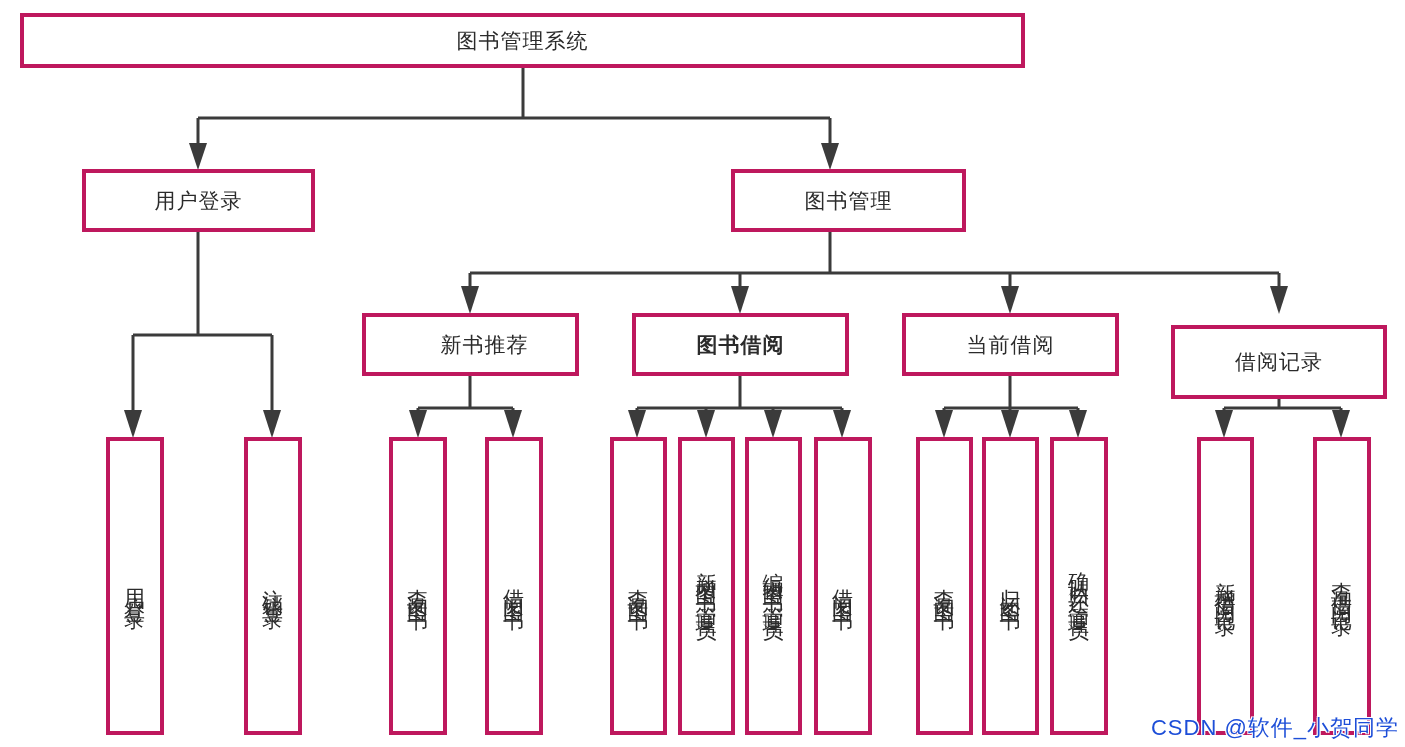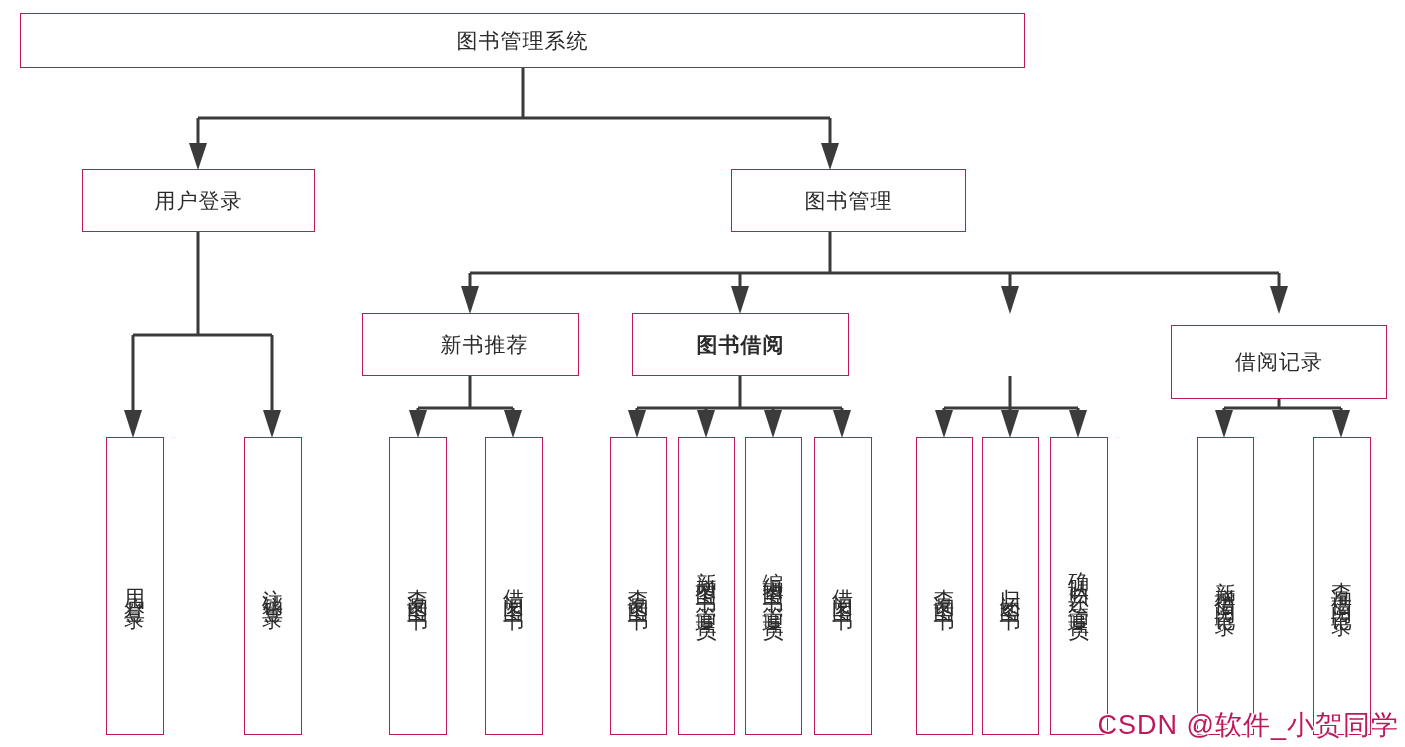--- a/index.html
+++ b/index.html
@@ -8,21 +8,21 @@
     width: 1405px;
     height: 747px;
     background: #ffffff;
     overflow: hidden;
     font-family: "Liberation Sans", sans-serif;
     color: #2b2b2b;
   }
   .node {
     position: absolute;
     background: #ffffff;
-    border: 1px solid #be185d;
+    border: 4px solid #be185d;
     box-sizing: border-box;
     display: flex;
     align-items: center;
     justify-content: center;
     z-index: 2;
   }
   .hbox {
     font-size: 21px;
     letter-spacing: 1px;
     white-space: nowrap;
@@ -39,22 +39,22 @@
     left: 0; top: 0;
     width: 1405px;
     height: 747px;
     z-index: 1;
   }
   #watermark {
     position: absolute;
     right: 6px;
     bottom: 4px;
     z-index: 3;
-    font-size: 27px;
-    color: #be185d;
+    font-size: 22px;
+    color: #1d4ed8;
     letter-spacing: 1px;
     white-space: nowrap;
     text-shadow: -1px -1px 0 #ffffff, 1px -1px 0 #ffffff, -1px 1px 0 #ffffff, 1px 1px 0 #ffffff;
     text-align: center;
   }
 </style>
 </head>
 <body>
 
 <div id="stage">
@@ -99,20 +99,21 @@
     </g>
   </svg>
 
   <div class="node hbox" style="left:20px; top:13px; width:1005px; height:55px;">图书管理系统</div>
 
   <div class="node hbox" style="left:82px; top:169px; width:233px; height:63px;">用户登录</div>
   <div class="node hbox" style="left:711px; top:169px; width:235px; height:63px;margin-left:20px;">图书管理</div>
 
   <div class="node hbox" style="left:362px; top:313px; width:217px; height:63px;padding-left:28px;">新书推荐</div>
   <div class="node hbox" style="left:632px; top:313px; width:217px; height:63px;font-weight:bold;">图书借阅</div>
+  <div class="node hbox" style="left:902px; top:313px; width:217px; height:63px;">当前借阅</div>
   <div class="node hbox" style="left:1171px; top:325px; width:216px; height:74px;">借阅记录</div>
 
   <div class="node vbox" style="left:106px; top:437px; width:58px; height:298px;">用户登录</div>
   <div class="node vbox" style="left:244px; top:437px; width:58px; height:298px;">注销登录</div>
 
   <div class="node vbox" style="left:389px; top:437px; width:58px; height:298px;">查询图书</div>
   <div class="node vbox" style="left:485px; top:437px; width:58px; height:298px;">借阅图书</div>
 
   <div class="node vbox" style="left:610px; top:437px; width:57px; height:298px;">查询图书</div>
   <div class="node vbox" style="left:678px; top:437px; width:57px; height:298px;">新增图书（管理员）</div>

